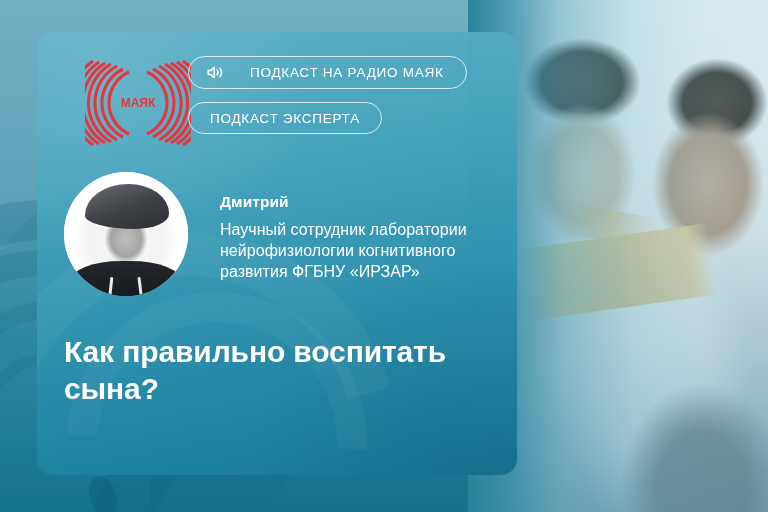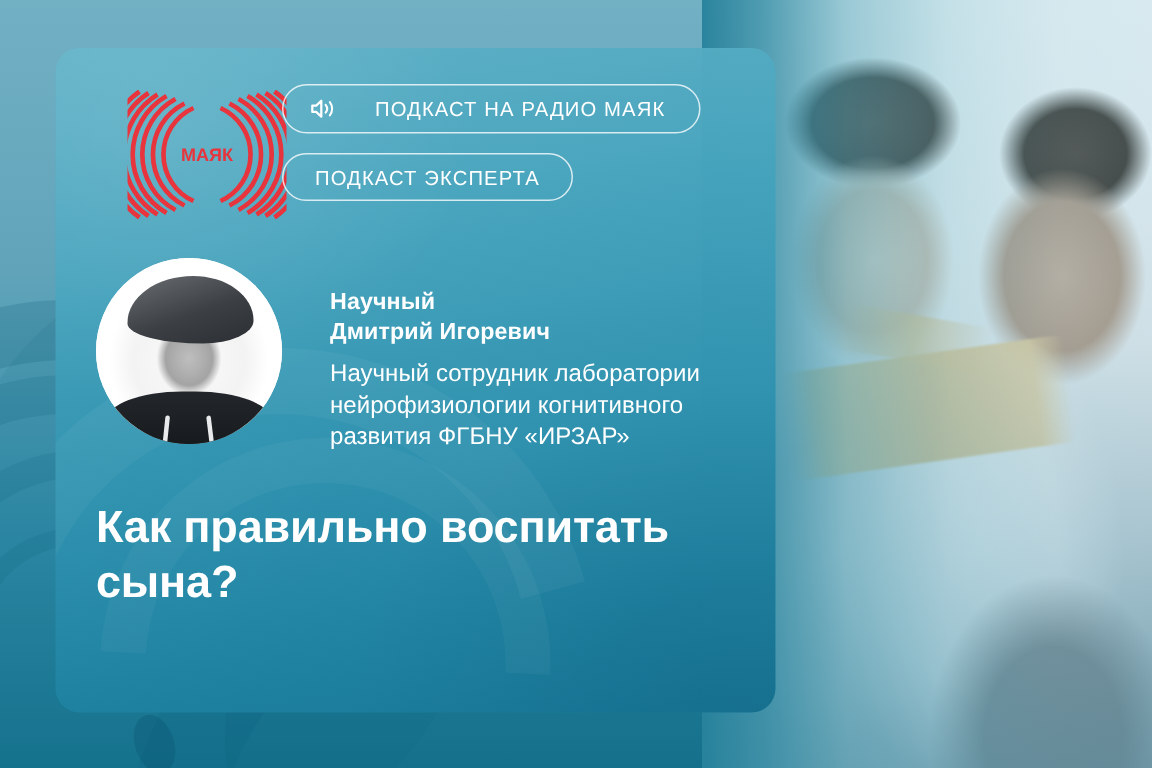--- a/index.html
+++ b/index.html
@@ -309,22 +309,21 @@
     <div class="avatar">
       <div class="avatar-face"></div>
       <div class="avatar-hair"></div>
       <div class="avatar-torso">
         <div class="avatar-cord-l"></div>
         <div class="avatar-cord-r"></div>
       </div>
     </div>
 
     <div class="speaker-text">
-      <div class="speaker-name">Научный</div>
-      <div class="speaker-name">Дмитрий Игоревич</div>
+      <div class="speaker-name">Дмитрий</div>
       <div class="speaker-role nowrap">Научный сотрудник лаборатории
 нейрофизиологии когнитивного
 развития ФГБНУ «ИРЗАР»</div>
     </div>
 
     <div class="headline nowrap">Как правильно воспитать
 сына?</div>
 
   </div>
 </div>

